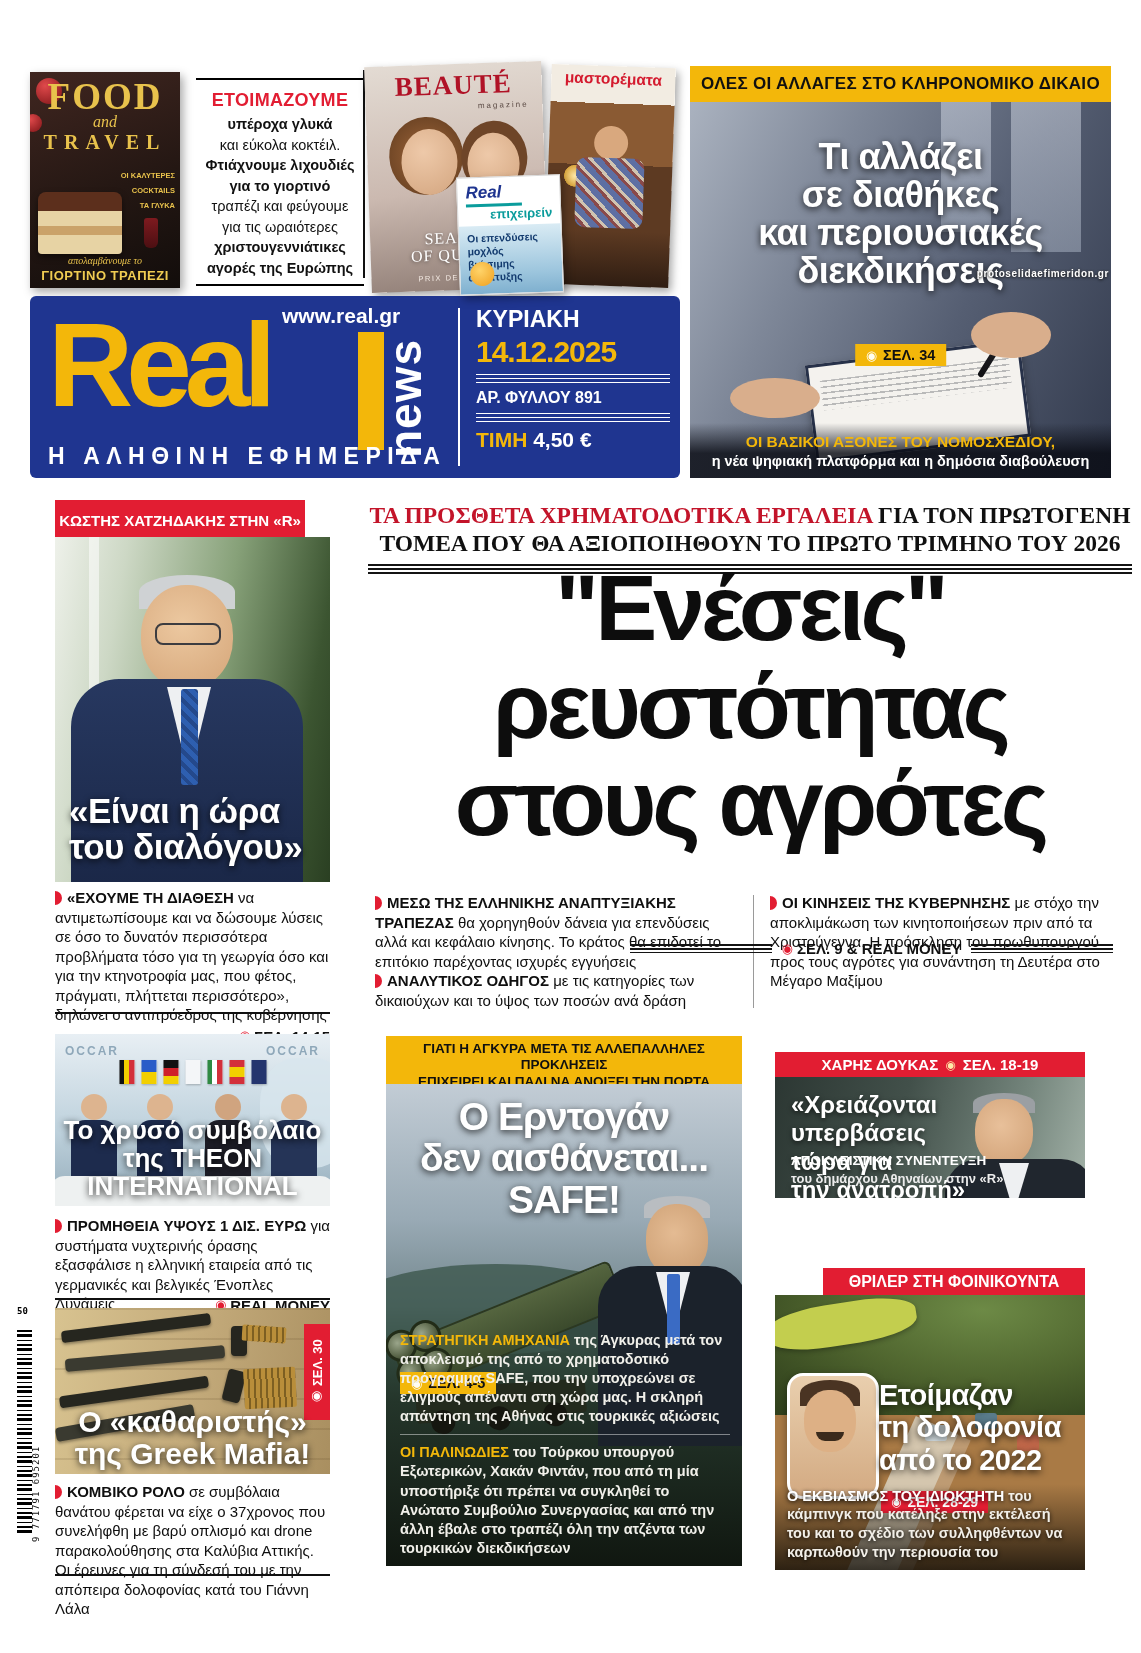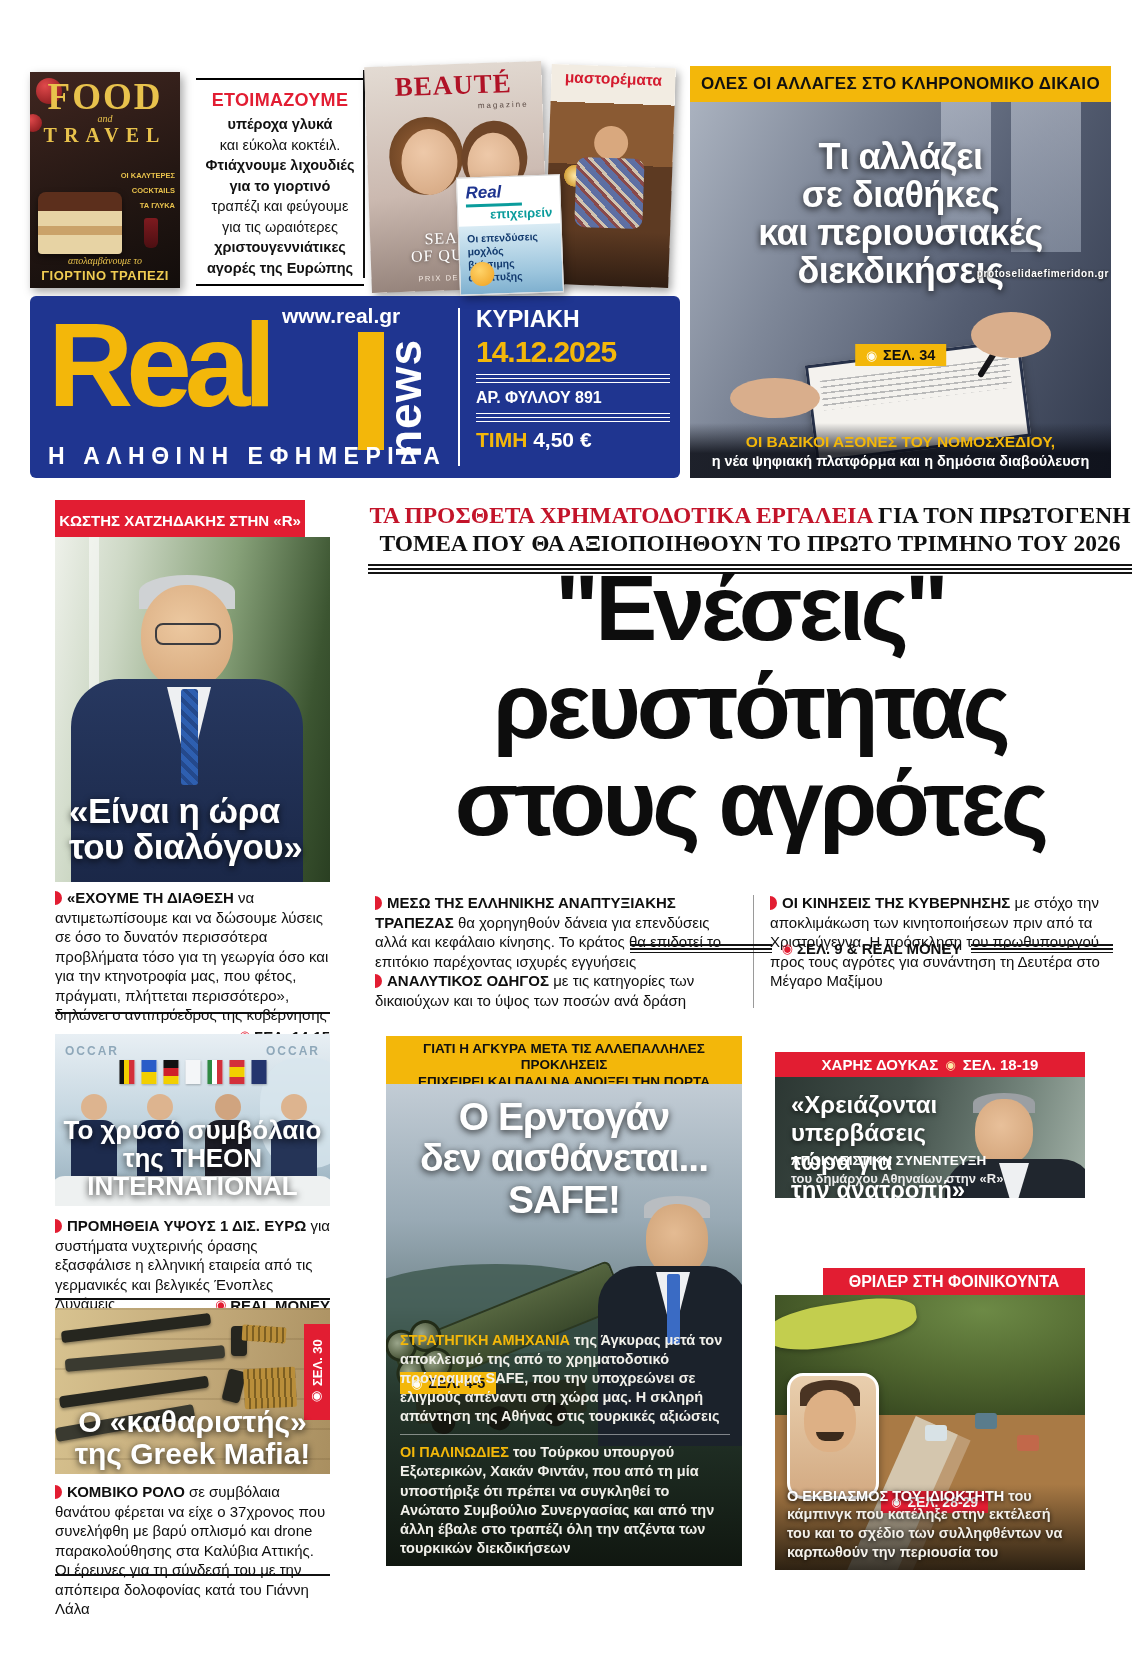--- a/index.html
+++ b/index.html
@@ -17,21 +17,21 @@
   .rules-w{background:repeating-linear-gradient(180deg,#fff 0 1.4px,transparent 1.4px 3.8px);}
   .para{font-size:15px;line-height:1.3;color:#0f0f0f;}
   .para .lead{font-weight:900;}
   .hdiv{border-top:2px solid #101010;}
 
   
   .food{background:linear-gradient(160deg,#402620 0%,#241713 55%,#120d0b 100%);overflow:hidden;}
   .food .bauble{position:absolute;width:26px;height:26px;border-radius:50%;background:radial-gradient(circle at 35% 30%,#e0494b,#7c1316);}
   .food .title{position:absolute;top:8px;left:0;right:0;text-align:center;color:#e8c24c;font-family:"Liberation Serif","DejaVu Serif",serif;}
   .food .t1{font-size:37px;font-weight:700;letter-spacing:2px;line-height:.9;}
-  .food .t2{font-style:italic;font-size:10px;}
+  .food .t2{font-style:italic;font-size:16px;}
   .food .t3{font-size:20px;font-weight:700;letter-spacing:7px;}
   .food .tags{position:absolute;right:5px;top:96px;text-align:right;color:#e8c24c;font-size:7.5px;font-weight:700;line-height:2;}
   .food .cake{position:absolute;left:8px;bottom:34px;width:84px;height:62px;border-radius:8px 8px 4px 4px;
     background:linear-gradient(180deg,#5c2f1c 0 30%,#e7d3a4 30% 55%,#caa269 55% 70%,#e7d3a4 70% 100%);box-shadow:0 3px 6px rgba(0,0,0,.5);}
   .food .glass{position:absolute;right:22px;bottom:40px;width:14px;height:30px;background:linear-gradient(#7e1a1f,#4c0f12);border-radius:3px 3px 6px 6px;}
   .food .script{position:absolute;bottom:22px;left:0;right:0;text-align:center;color:#e8c24c;font-family:"Liberation Serif","DejaVu Serif",serif;font-style:italic;font-size:10px;}
   .food .bottom{position:absolute;bottom:5px;left:0;right:0;text-align:center;color:#f0cc52;font-weight:900;font-size:13px;letter-spacing:.5px;}
 
   
   .note{border-top:2px solid #000;border-bottom:2px solid #000;text-align:center;padding-top:10px;}
@@ -452,20 +452,25 @@
     <div class="hl pre shadowtxt">Ο «καθαριστής»
 της Greek Mafia!</div>
   </div>
 
   <div class="abs para" style="left:55px;top:1482px;width:275px;">
     <span class="mk"></span><span class="lead">ΚΟΜΒΙΚΟ ΡΟΛΟ</span>
     <span>σε συμβόλαια θανάτου φέρεται να είχε ο 37χρονος που συνελήφθη με βαρύ οπλισμό και drone παρακολούθησης στα Καλύβια Αττικής. Οι έρευνες για τη σύνδεσή του με την απόπειρα δολοφονίας κατά του Γιάννη Λάλα</span>
   </div>
   <div class="abs hdiv" style="left:55px;top:1574px;width:275px;"></div>
 
+  <div class="abs barcode" style="left:14px;top:1300px;width:34px;height:262px;">
+    <div class="top">50</div>
+    <div class="bars"></div>
+    <div class="num">9 771791 695201</div>
+  </div>
 
   <div class="abs erd" style="left:386px;top:1036px;width:356px;height:530px;">
     <div class="banner pre">ΓΙΑΤΙ Η ΑΓΚΥΡΑ ΜΕΤΑ ΤΙΣ ΑΛΛΕΠΑΛΛΗΛΕΣ ΠΡΟΚΛΗΣΕΙΣ
 ΕΠΙΧΕΙΡΕΙ ΚΑΙ ΠΑΛΙ ΝΑ ΑΝΟΙΞΕΙ ΤΗΝ ΠΟΡΤΑ
 ΤΟΥ ΔΙΑΛΟΓΟΥ ΜΕ ΤΗΝ ΑΘΗΝΑ</div>
     <div class="erdphoto">
       <div class="mount"></div>
       <div class="mount2"></div>
       <div class="launcher">
         <div class="tube" style="left:-8px;top:-16px;"></div>
@@ -534,20 +539,23 @@
       <div class="path"></div>
       <div class="chair" style="left:150px;top:130px;background:#d8e2e6;"></div>
       <div class="chair" style="left:200px;top:118px;background:#5a7c8c;"></div>
       <div class="chair" style="left:242px;top:140px;background:#c2684a;"></div>
       <div class="shade"></div>
       <div class="inset">
         <div class="ihair"></div>
         <div class="iface"></div>
         <div class="imst"></div>
       </div>
+      <div class="hl pre shadowtxt">Ετοίμαζαν
+τη δολοφονία
+από το 2022</div>
       <div class="sel badge-r">
         <span class="dot"></span>
         <span>ΣΕΛ. 28-29</span>
       </div>
       <div class="cap">
         <span class="lead">Ο ΕΚΒΙΑΣΜΟΣ ΤΟΥ ΙΔΙΟΚΤΗΤΗ</span>
         <span>του κάμπινγκ που κατέληξε στην εκτέλεσή του και το σχέδιο των συλληφθέντων να καρπωθούν την περιουσία του</span>
       </div>
     </div>
   </div>

